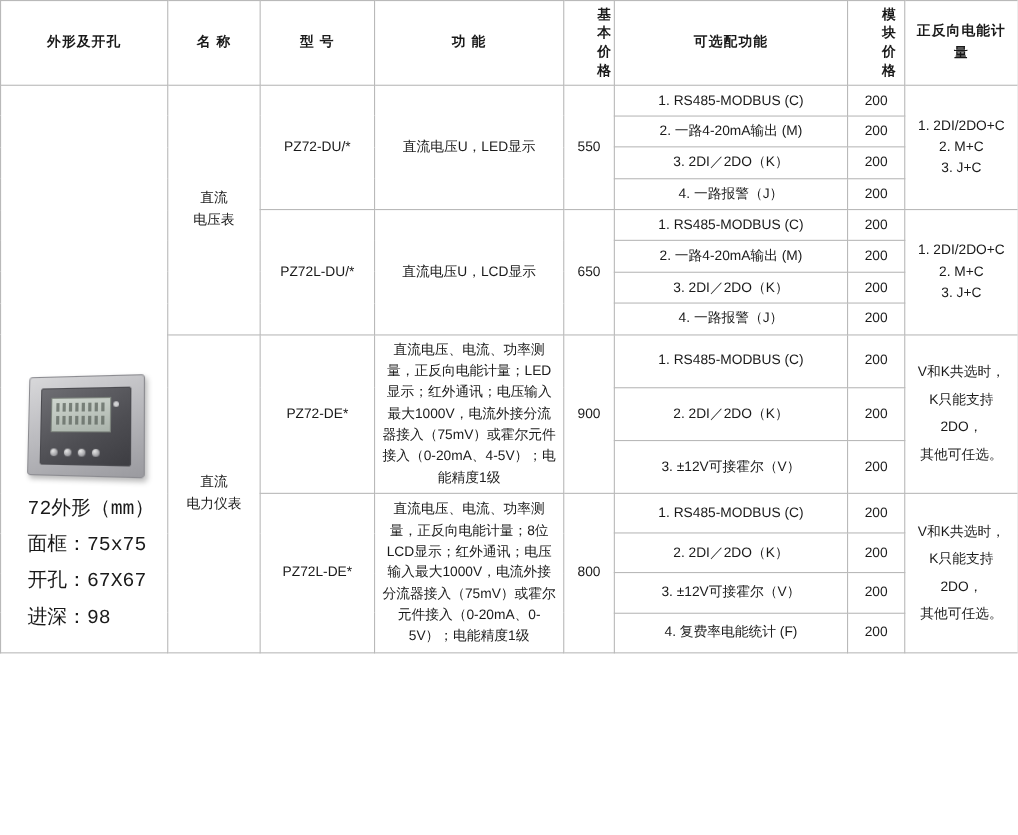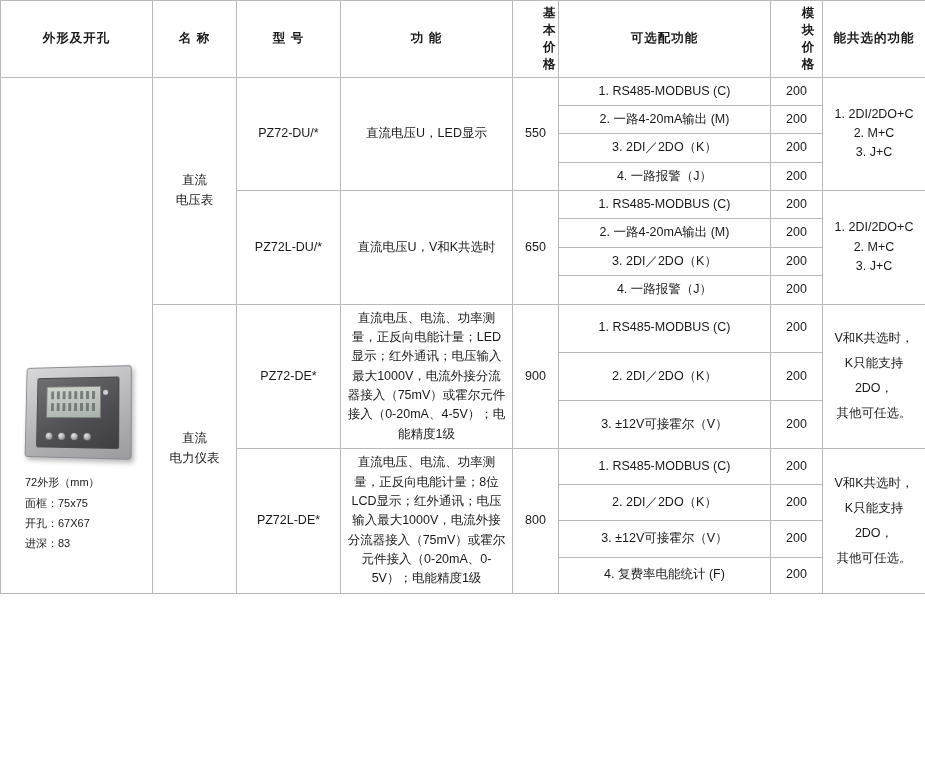--- a/index.html
+++ b/index.html
@@ -145,24 +145,25 @@
     position: absolute;
     right: 10px;
     top: 12px;
     width: 5px;
     height: 5px;
     border-radius: 50%;
     background: #d2d2d4;
   }
   .dims {
     text-align: left;
-    font-size: 11px;
+    font-size: 18px;
     line-height: 1.85;
     align-self: flex-start;
     padding-left: 18px;
+    font-family: Liberation Mono, monospace;
   }
 </style>
 </head>
 <body>
 
 <table class="spec">
   <colgroup>
     <col class="col-shape">
       <col class="col-name">
       <col class="col-model">
@@ -184,21 +185,21 @@
           <div>价格</div>
         </div>
       </th>
       <th>可选配功能</th>
       <th>
         <div class="two-line">
           <div>模块</div>
           <div>价格</div>
         </div>
       </th>
-      <th>能共选的功能</th>
+      <th>正反向电能计量</th>
     </tr>
   </thead>
   <tbody>
 
     <tr>
       <td class="shape-cell" rowspan="15">
         <div class="shape-inner">
           <div class="meter">
             <div class="meter-body"></div>
             <div class="meter-face">
@@ -212,21 +213,21 @@
                   <i></i>
                   <i></i>
                   <i></i>
                 </div>
             </div>
           </div>
           <div class="dims">
             <div>72外形（mm）</div>
             <div>面框：75x75</div>
             <div>开孔：67X67</div>
-            <div>进深：83</div>
+            <div>进深：98</div>
           </div>
         </div>
       </td>
 
       <td class="name-cell" rowspan="8">
         <div>直流</div>
         <div>电压表</div>
       </td>
 
       <td class="model-cell" rowspan="4">PZ72-DU/*</td>
@@ -250,21 +251,21 @@
       <td class="opt-cell">3. 2DI／2DO（K）</td>
       <td>200</td>
     </tr>
     <tr>
       <td class="opt-cell">4. 一路报警（J）</td>
       <td>200</td>
     </tr>
 
     <tr>
       <td class="model-cell" rowspan="4">PZ72L-DU/*</td>
-      <td rowspan="4">直流电压U，V和K共选时</td>
+      <td rowspan="4">直流电压U，LCD显示</td>
       <td class="price-cell" rowspan="4">650</td>
       <td class="opt-cell">1. RS485-MODBUS (C)</td>
       <td>200</td>
       <td class="comb-cell" rowspan="4">
         <div>1. 2DI/2DO+C</div>
         <div>2. M+C</div>
         <div>3. J+C</div>
       </td>
     </tr>
     <tr>

